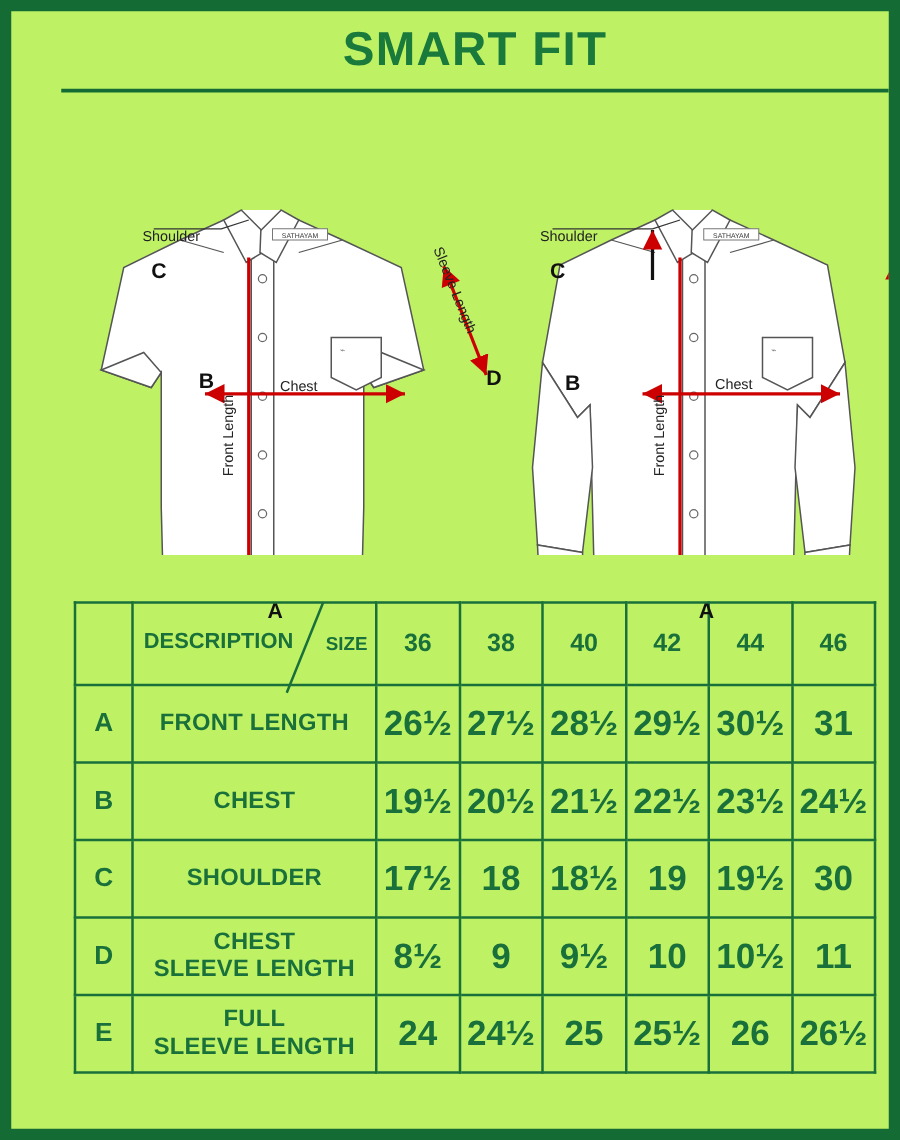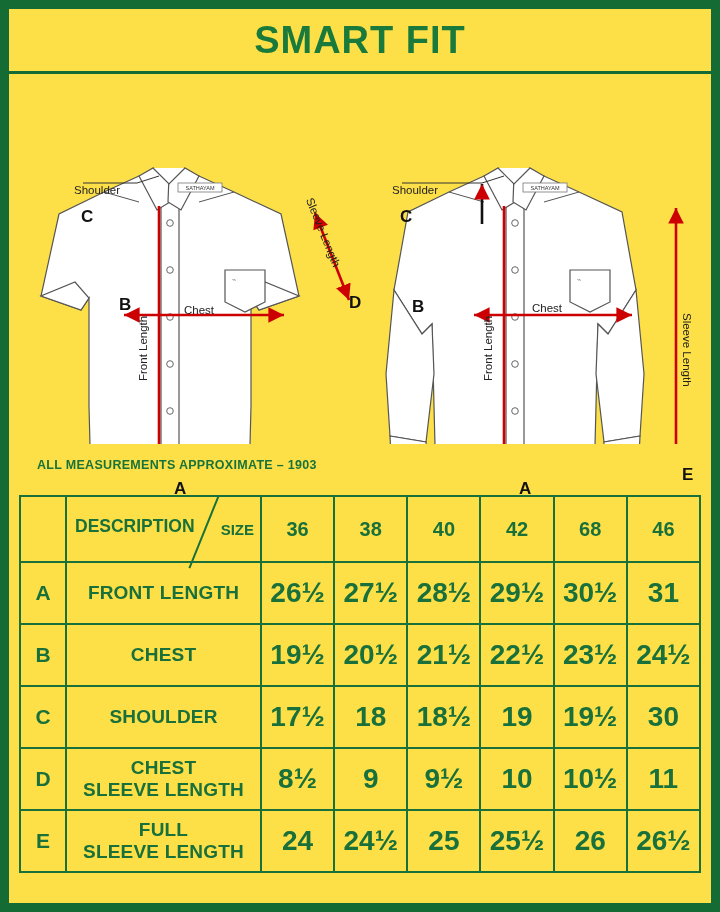--- a/index.html
+++ b/index.html
@@ -8,23 +8,24 @@
     background: #ffffff;
   }
   body {
     font-family: "Liberation Sans", sans-serif;
   }
   .page {
     position: relative;
     width: 720px;
     height: 912px;
     box-sizing: border-box;
-    background: #fde047;
+    background: #bef264;
     border: 9px solid #146b33;
     overflow: hidden;
+    padding-left: 40px;
   }
   
   .title-bar {
     height: 62px;
     display: flex;
     align-items: center;
     justify-content: center;
     border-bottom: 3px solid #146b33;
   }
   .title-bar .title {
@@ -251,21 +252,20 @@
       <div style="position:absolute;left:48px;top:213px;font-size:17px;font-weight:bold;color:#111;">B</div>
       <div style="position:absolute;left:318px;top:381px;font-size:17px;font-weight:bold;color:#111;">E</div>
       <div style="position:absolute;left:155px;top:395px;font-size:17px;font-weight:bold;color:#111;">A</div>
       <div style="position:absolute;left:168px;top:218px;font-size:11.5px;color:#222;">Chest</div>
       <div style="position:absolute;left:118px;top:297px;font-size:11.5px;color:#222;transform:rotate(-90deg);transform-origin:left top;white-space:nowrap;">Front Length</div>
       <div style="position:absolute;left:329px;top:229px;font-size:11.5px;color:#222;transform:rotate(90deg);transform-origin:left top;white-space:nowrap;">Sleeve Length</div>
     </div>
   </div>
 
   <div class="notes">
-    <span>ALL MEASUREMENTS APPROXIMATE – 1903</span>
   </div>
 
   <div class="table-wrap">
     <table class="size-table">
       <colgroup>
         <col class="col-letter">
           <col class="col-desc">
         <col class="col-size">
           <col class="col-size">
           <col class="col-size">
@@ -280,21 +280,21 @@
             <div class="hdr-split">
               <span class="desc-lab">DESCRIPTION</span>
               <span class="slash"></span>
               <span class="size-lab">SIZE</span>
             </div>
           </th>
           <th class="size-hdr">36</th>
           <th class="size-hdr">38</th>
           <th class="size-hdr">40</th>
           <th class="size-hdr">42</th>
-          <th class="size-hdr">68</th>
+          <th class="size-hdr">44</th>
           <th class="size-hdr">46</th>
         </tr>
       </thead>
       <tbody>
         <tr>
           <td class="letter">A</td>
           <td class="desc">FRONT LENGTH</td>
           <td class="val">26½</td>
           <td class="val">27½</td>
           <td class="val">28½</td>

